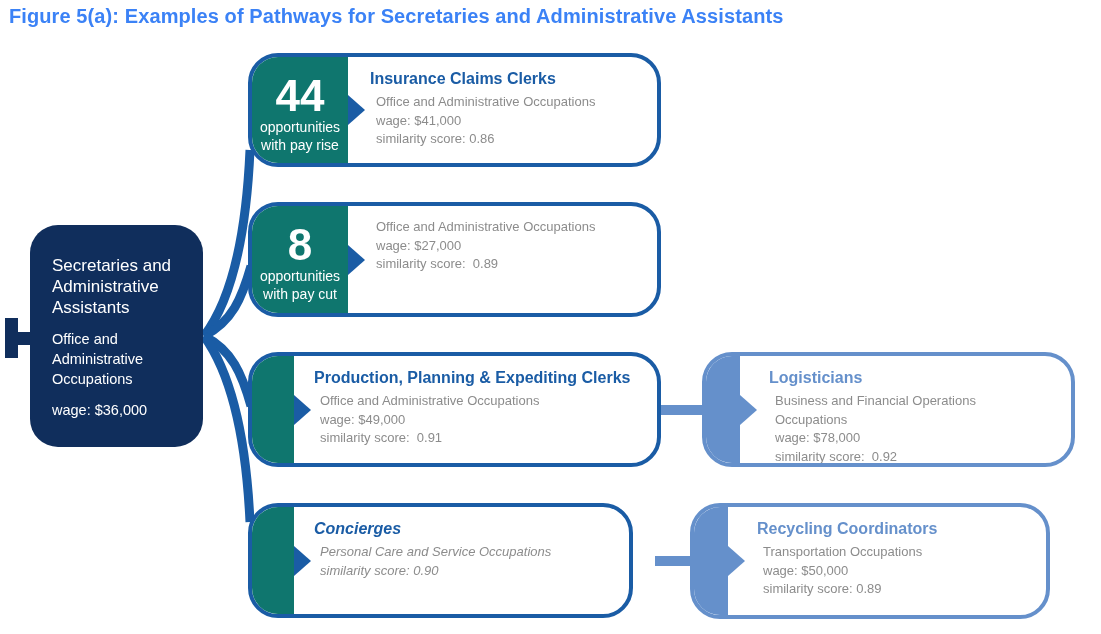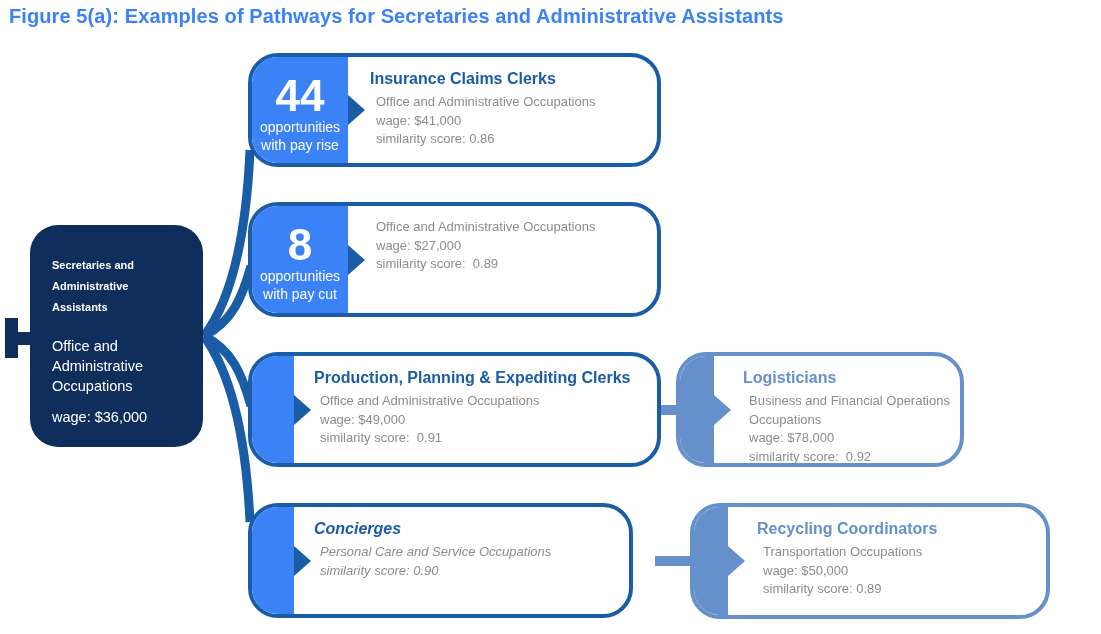--- a/index.html
+++ b/index.html
@@ -11,31 +11,31 @@
     position:absolute;left:9px;top:5px;font-size:20px;font-weight:bold;color:#3b82f6;
     letter-spacing:0.1px;
   }
   svg.connectors{position:absolute;left:0;top:0;z-index:1;}
   
   .root-node{
     position:absolute;left:30px;top:225px;width:173px;height:222px;
     background:#102E5C;border-radius:28px;z-index:2;box-sizing:border-box;
     padding:30px 18px 0 22px;color:#ffffff;
   }
-  .root-title{font-size:11px;font-weight:bold;line-height:21px;margin-bottom:18px;}
+  .root-title{font-size:17px;font-weight:normal;line-height:21px;margin-bottom:11px;}
   .root-occ{font-size:14.5px;line-height:20px;margin-bottom:11px;}
   .root-wage{font-size:14.5px;line-height:20px;}
   
   .card{
     position:absolute;background:#ffffff;border:4px solid #1A5CA5;border-radius:30px;
     box-sizing:border-box;z-index:2;overflow:hidden;
   }
   .card.light{border-color:#6590CB;}
   .panel{
-    position:absolute;left:0;top:0;bottom:0;background:#3b82f6;
+    position:absolute;left:0;top:0;bottom:0;background:#0f766e;
     display:flex;flex-direction:column;align-items:center;text-align:center;color:#fff;
   }
   .panel.light{background:#6590CB;}
   .panel-number{font-size:44px;font-weight:bold;line-height:46px;margin-top:16px;}
   .panel-caption{font-size:14px;line-height:17.5px;}
   .chevron{
     position:absolute;top:50%;transform:translateY(-50%);width:0;height:0;
     border-top:15px solid transparent;border-bottom:15px solid transparent;
     border-left:17px solid #1A5CA5;
   }
@@ -115,21 +115,21 @@
   <div class="card" style="left:248px;top:503px;width:385px;height:115px;font-style:italic;">
     <div class="panel" style="width:42px;"></div>
     <div class="chevron" style="left:42px;"></div>
     <div class="content" style="left:62px;width:330px;">
       <div class="card-title">Concierges</div>
       <div class="body-line">Personal Care and Service Occupations</div>
       <div class="body-line">similarity score: 0.90</div>
     </div>
   </div>
 
-  <div class="card light" style="left:676px;top:352px;width:288px;height:115px;">
+  <div class="card light" style="left:702px;top:352px;width:373px;height:115px;">
     <div class="panel light" style="width:34px;"></div>
     <div class="chevron light" style="left:34px;"></div>
     <div class="content" style="left:63px;width:258px;">
       <div class="card-title">Logisticians</div>
       <div class="body-line">Business and Financial Operations Occupations</div>
       <div class="body-line">wage: $78,000</div>
       <div class="body-line">similarity score:  0.92</div>
     </div>
   </div>
 

